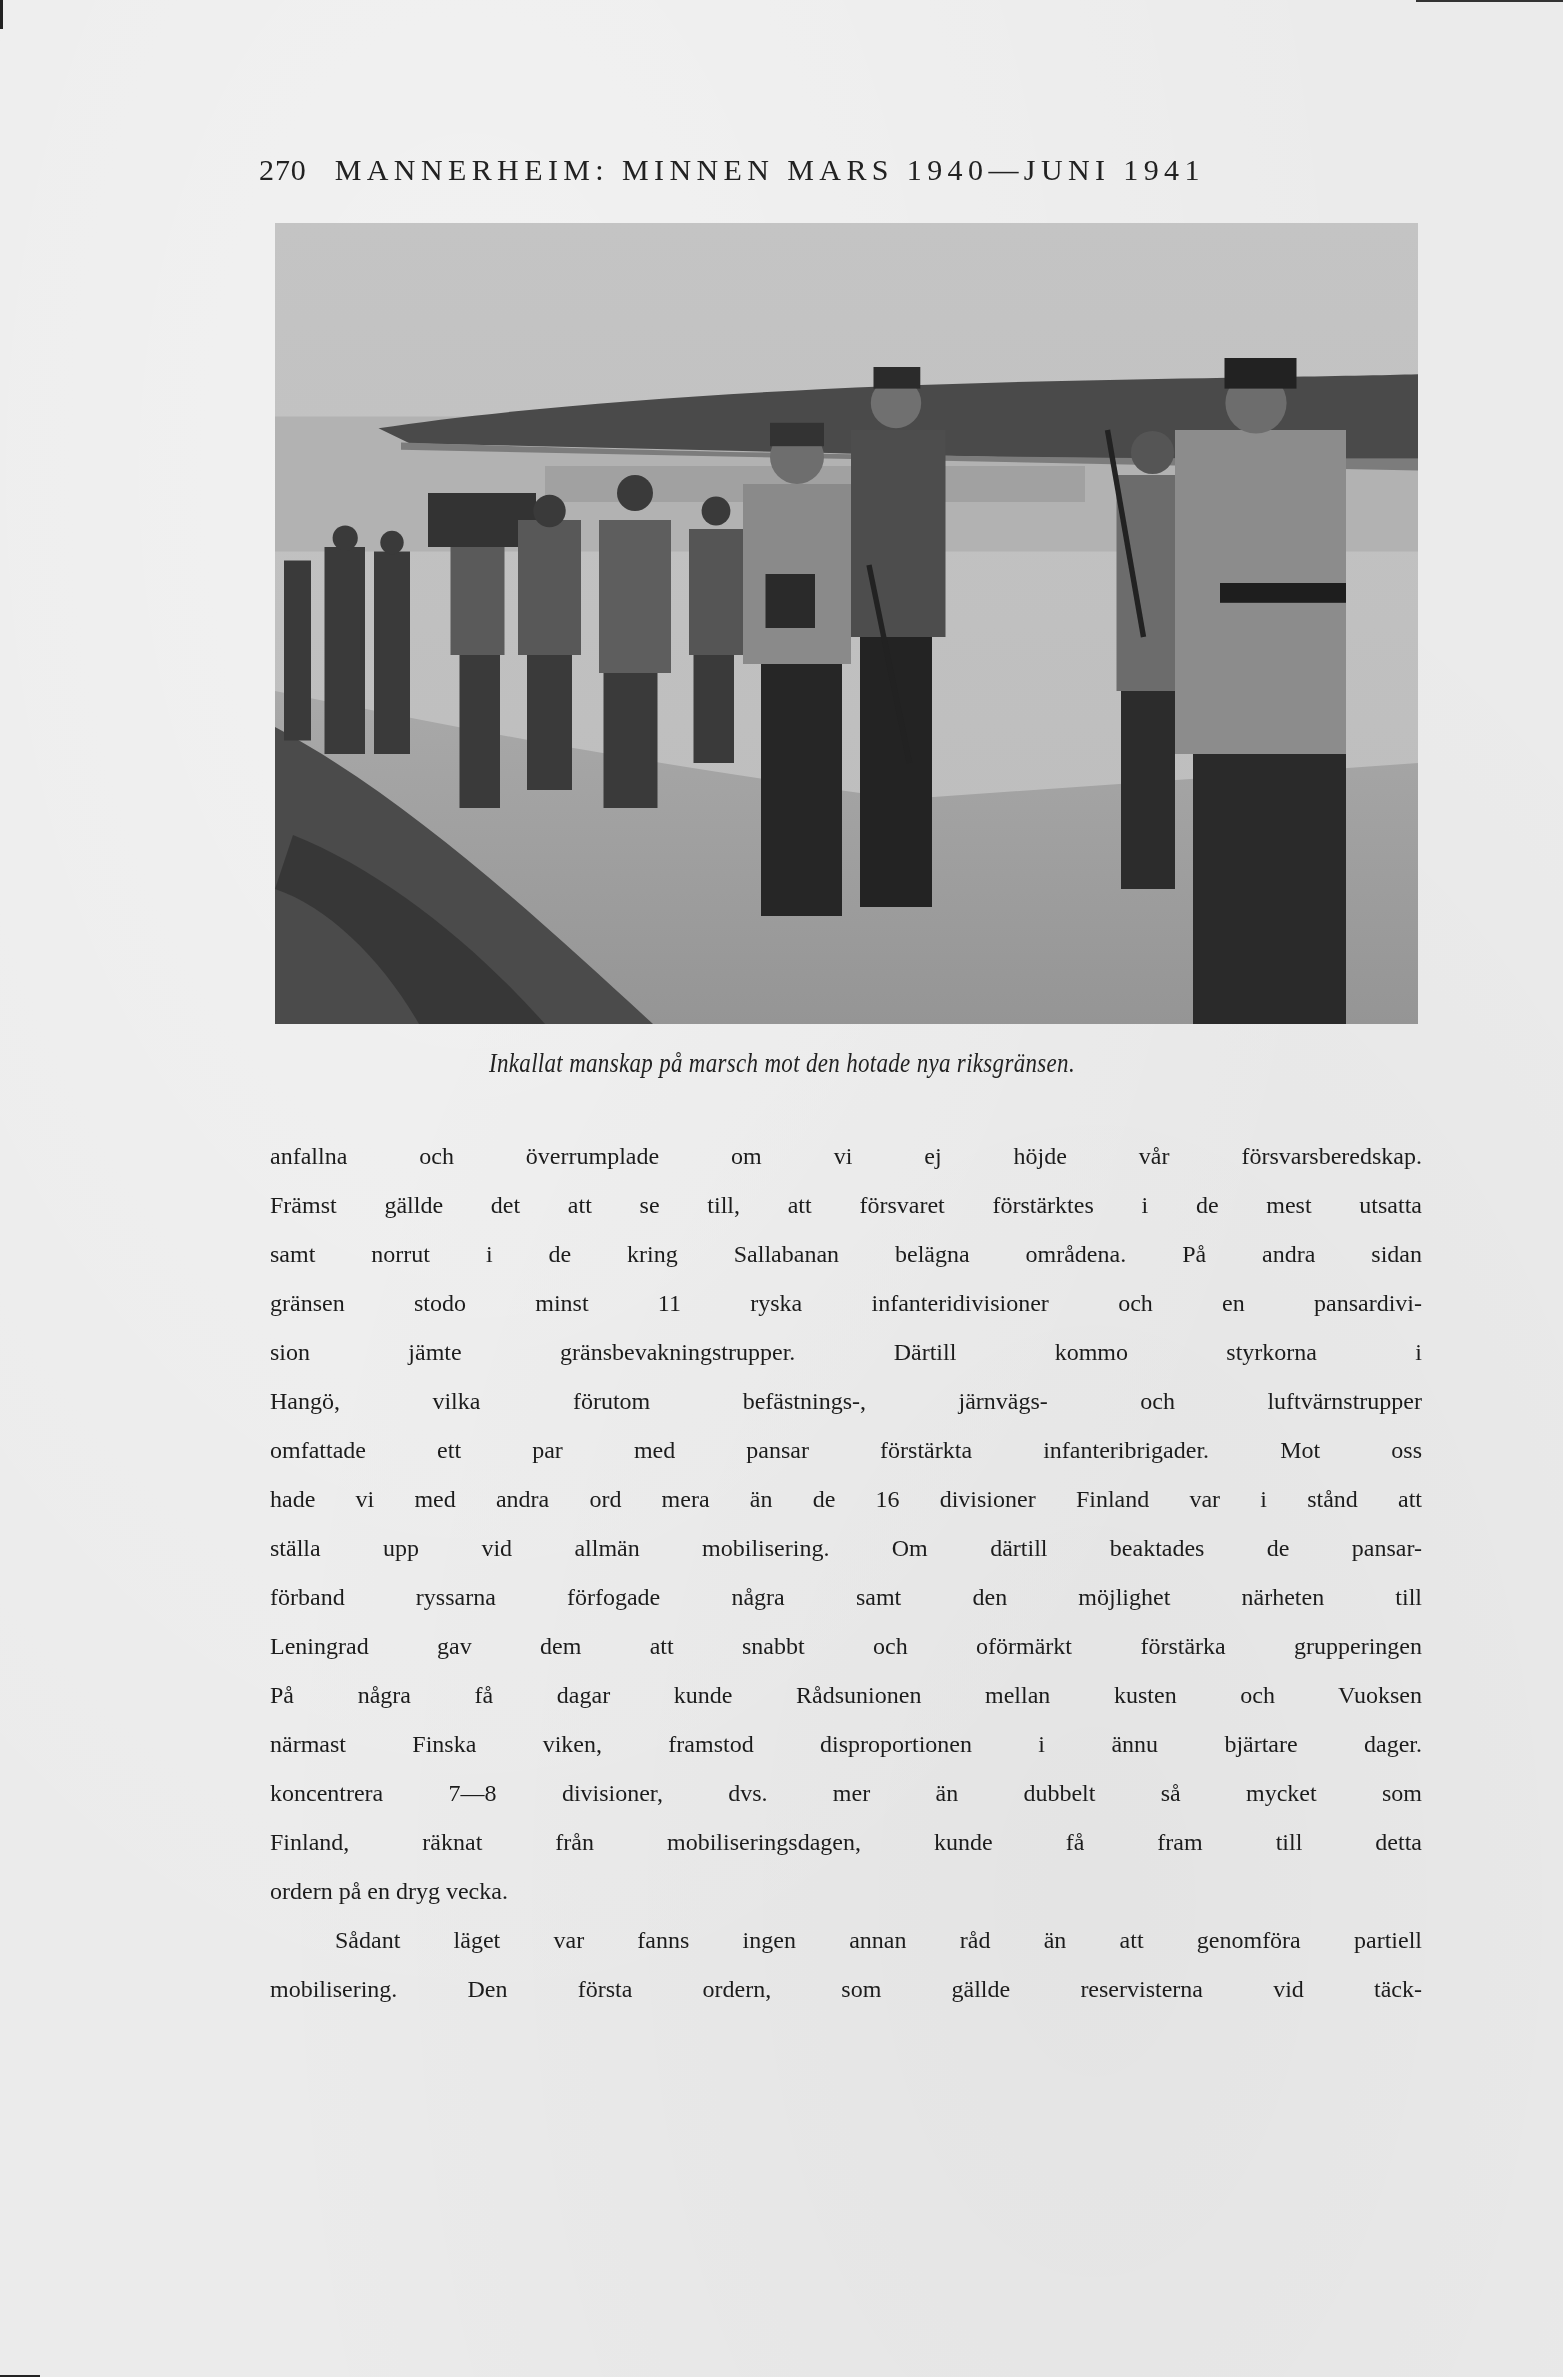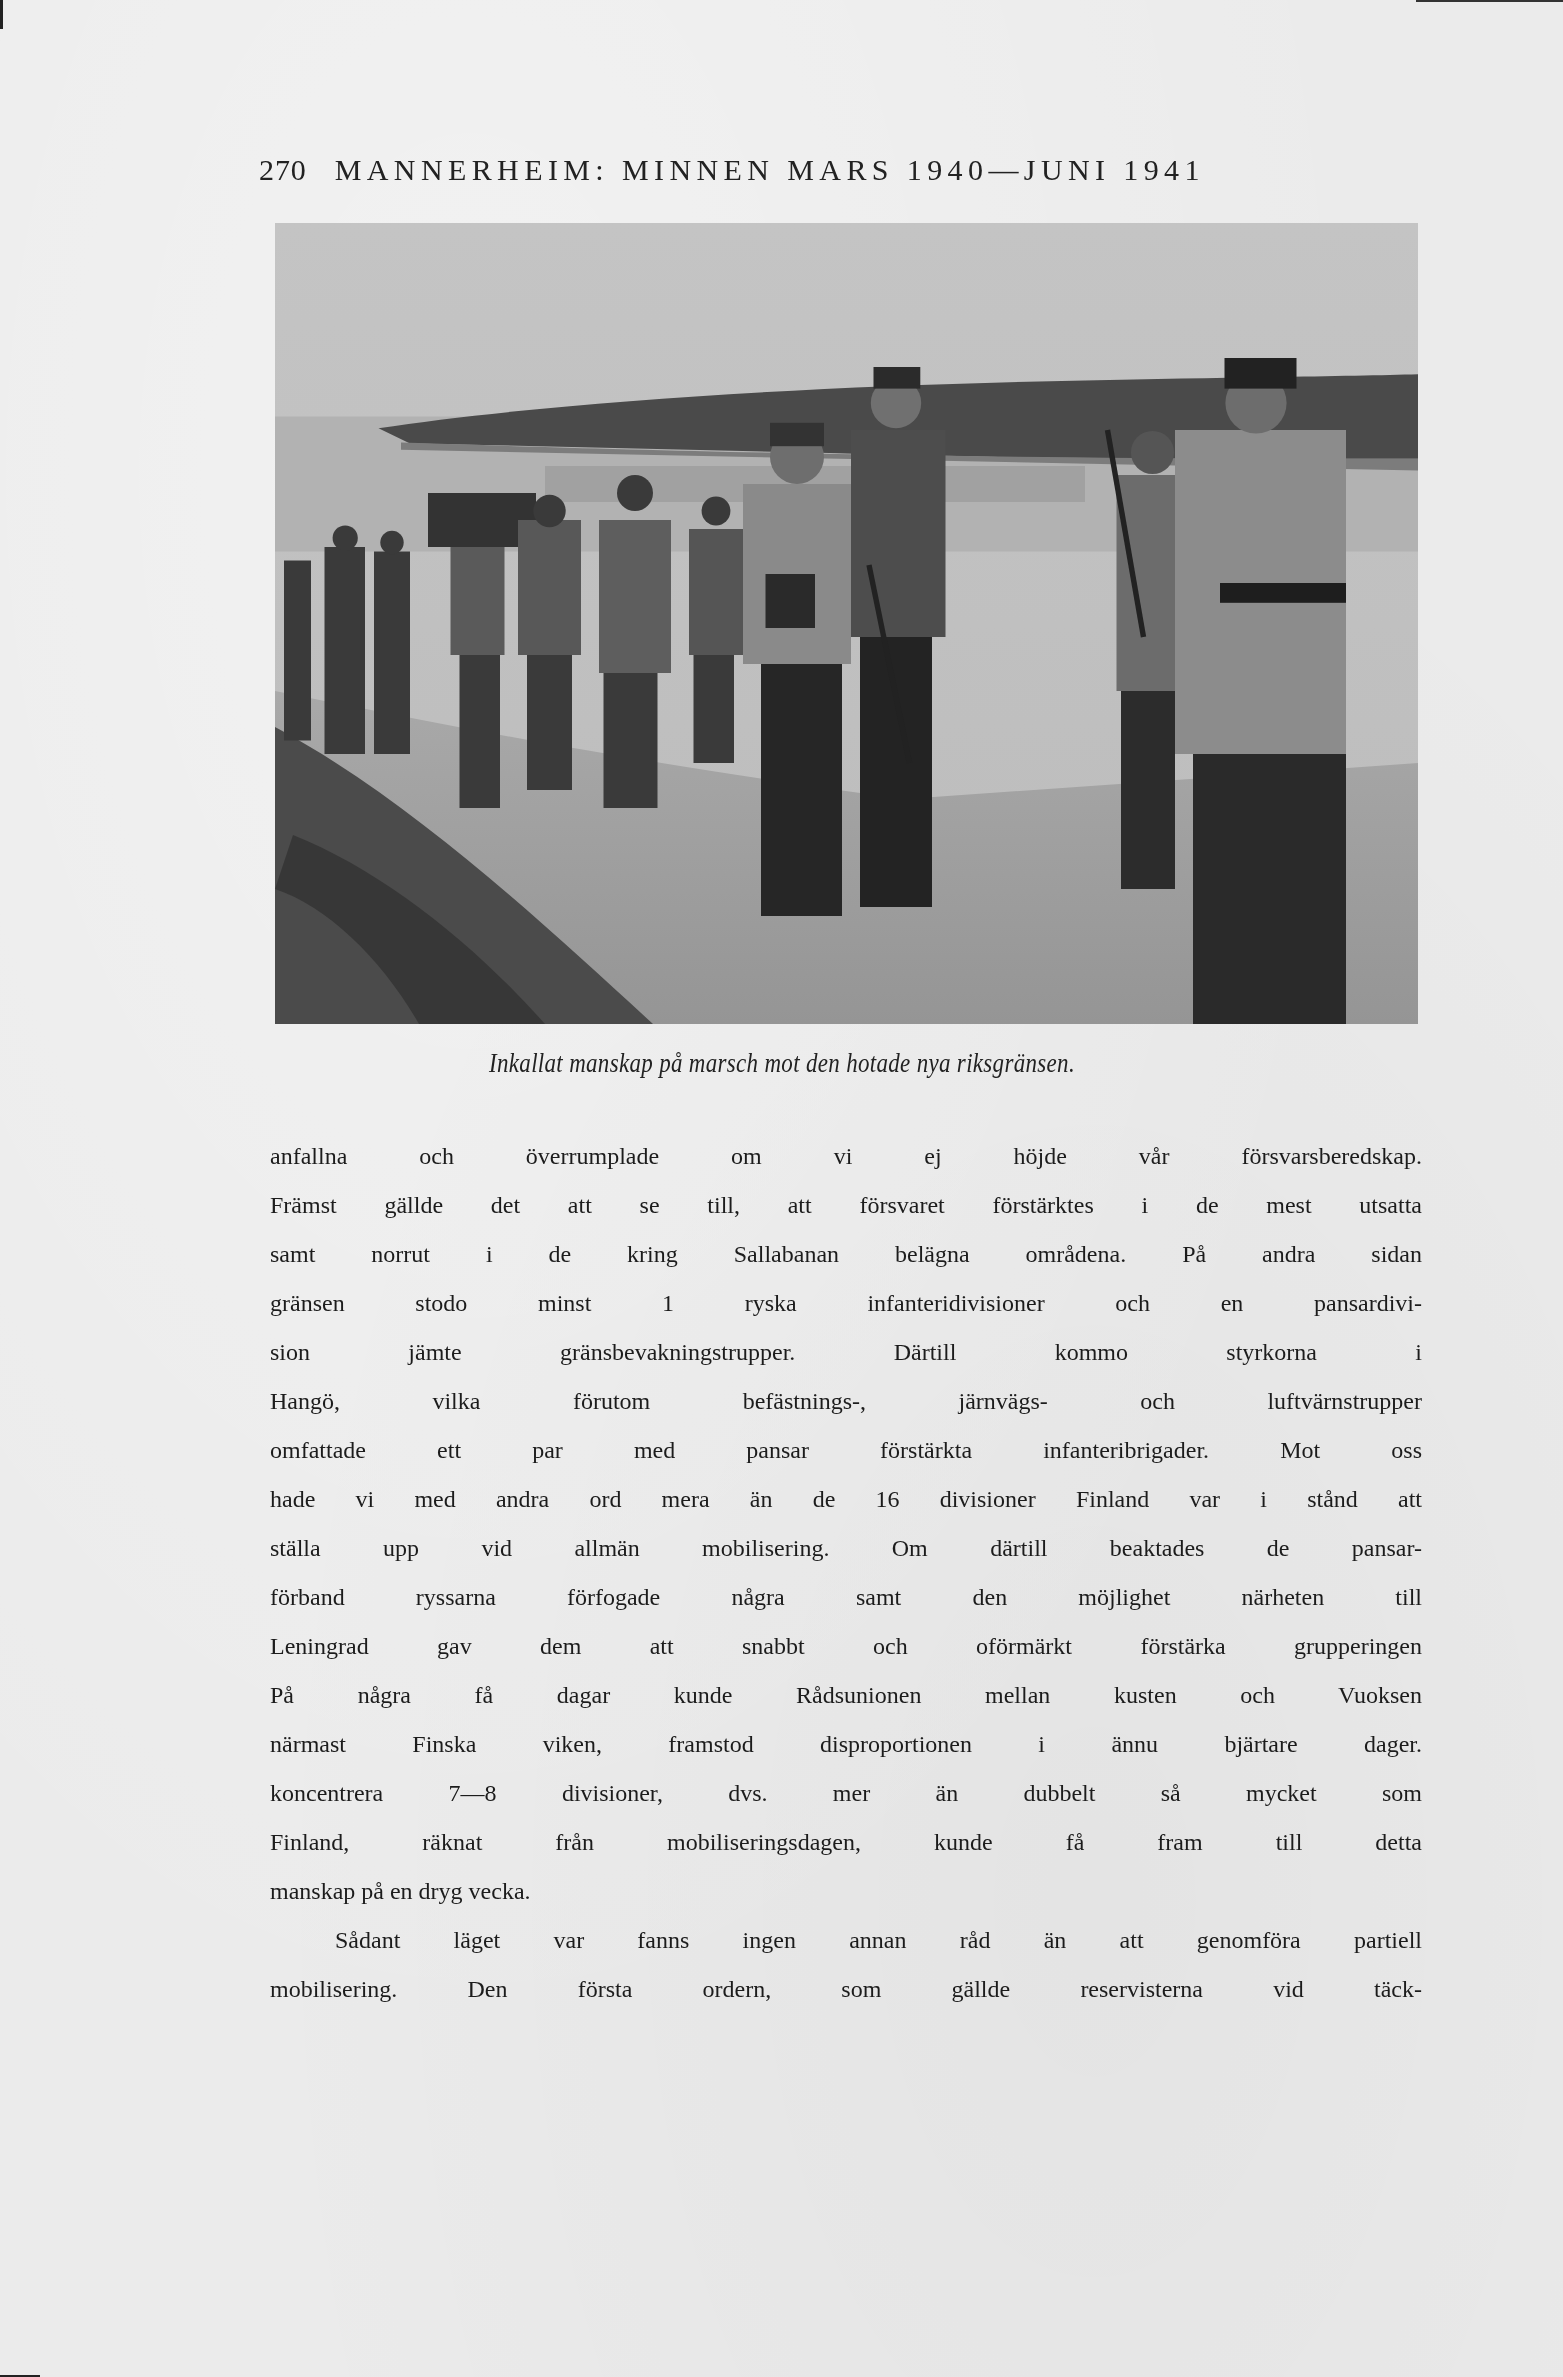--- a/index.html
+++ b/index.html
@@ -186,31 +186,31 @@
       </g>
     </svg>
   </div>
 
   <div class="caption">Inkallat manskap på marsch mot den hotade nya riksgränsen.</div>
 
   <div class="body-text">
     <span class="line">anfallna och överrumplade om vi ej höjde vår försvarsberedskap.</span>
     <span class="line">Främst gällde det att se till, att försvaret förstärktes i de mest utsatta</span>
     <span class="line">samt norrut i de kring Sallabanan belägna områdena. På andra sidan</span>
-    <span class="line">gränsen stodo minst 1 ryska infanteridivisioner och en pansardivi-</span>
+    <span class="line">gränsen stodo minst 11 ryska infanteridivisioner och en pansardivi-</span>
     <span class="line">sion jämte gränsbevakningstrupper. Därtill kommo styrkorna i</span>
     <span class="line">Hangö, vilka förutom befästnings-, järnvägs- och luftvärnstrupper</span>
     <span class="line">omfattade ett par med pansar förstärkta infanteribrigader. Mot oss</span>
     <span class="line">hade vi med andra ord mera än de 16 divisioner Finland var i stånd att</span>
     <span class="line">ställa upp vid allmän mobilisering. Om därtill beaktades de pansar-</span>
     <span class="line">förband ryssarna förfogade några samt den möjlighet närheten till</span>
     <span class="line">Leningrad gav dem att snabbt och oförmärkt förstärka grupperingen</span>
     <span class="line">På några få dagar kunde Rådsunionen mellan kusten och Vuoksen</span>
     <span class="line">närmast Finska viken, framstod disproportionen i ännu bjärtare dager.</span>
     <span class="line">koncentrera 7—8 divisioner, dvs. mer än dubbelt så mycket som</span>
     <span class="line">Finland, räknat från mobiliseringsdagen, kunde få fram till detta</span>
-    <span class="line last">manskap på en dryg vecka.</span>
+    <span class="line last">ordern på en dryg vecka.</span>
     <span class="line indent">Sådant läget var fanns ingen annan råd än att genomföra partiell</span>
     <span class="line">mobilisering. Den första ordern, som gällde reservisterna vid täck-</span>
   </div>
 
 </div>
 
 
 </body></html>

